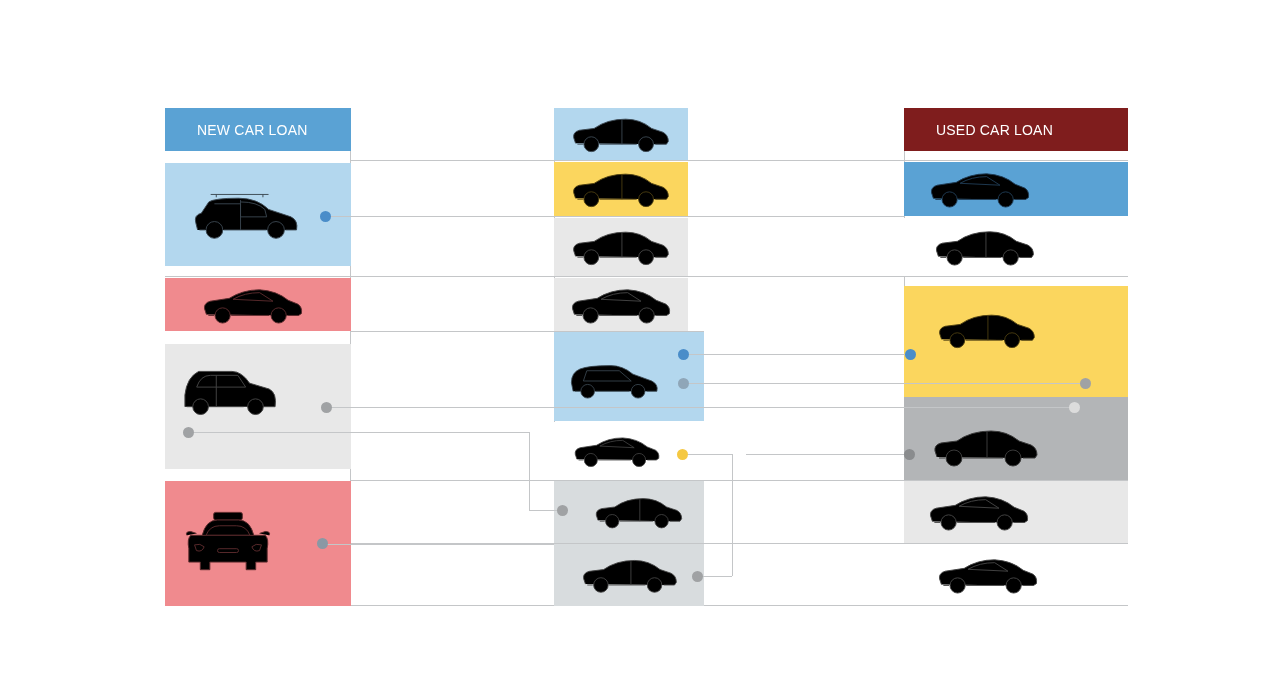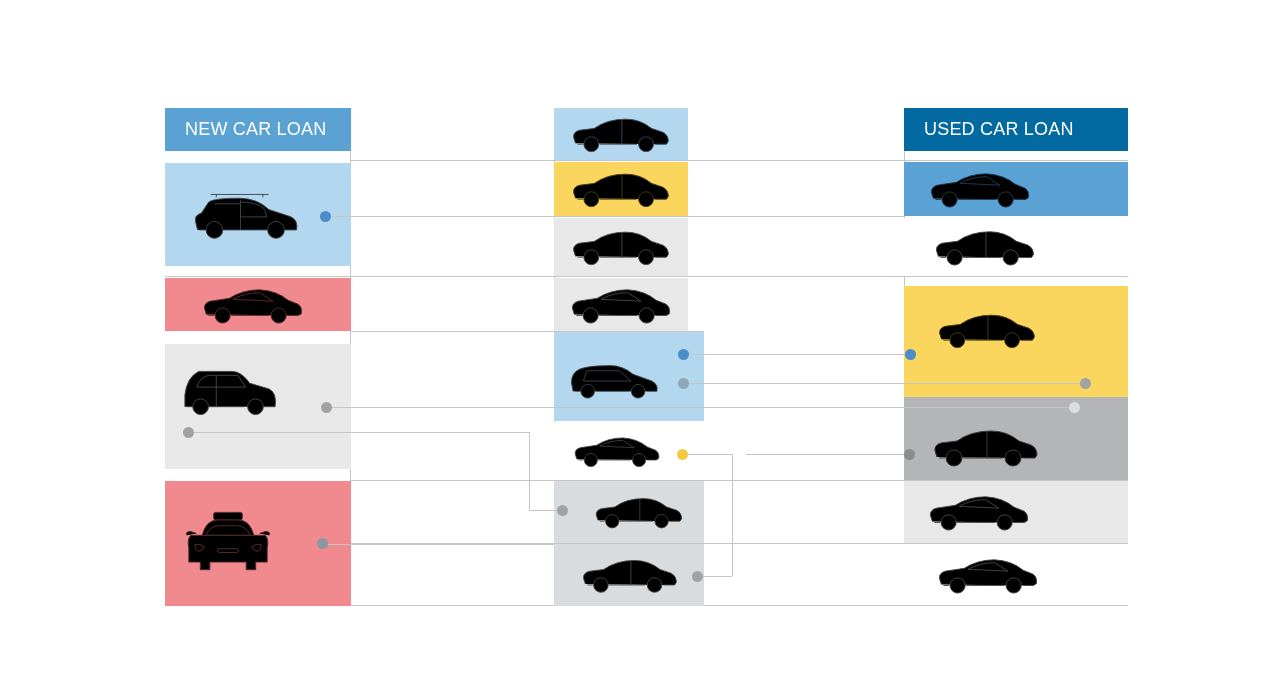--- a/index.html
+++ b/index.html
@@ -1,18 +1,18 @@
 <!DOCTYPE html>
 <html><head>
 <meta charset="utf-8">
 <style>
   html, body { margin:0; padding:0; }
   body { width:1280px; height:698px; background:#ffffff; position:relative; overflow:hidden; font-family:"Liberation Sans", sans-serif; }
   .abs { position:absolute; }
-  .hdr { color:#ffffff; font-size:18px; display:flex; align-items:center; padding-left:20px; box-sizing:border-box; letter-spacing:0.2px; }
+  .hdr { color:#ffffff; font-size:14px; display:flex; align-items:center; padding-left:32px; box-sizing:border-box; letter-spacing:0.2px; }
   .cell { position:absolute; display:flex; align-items:center; justify-content:center; box-sizing:border-box; }
   .line { position:absolute; background:#c4c6c8; }
   .vline { position:absolute; background:#c4c6c8; width:1px; }
   .dot { position:absolute; width:11px; height:11px; border-radius:50%; }
   svg.car { overflow:visible; }
 </style>
 </head>
 <body>
 
 <svg width="0" height="0" style="position:absolute">
@@ -132,21 +132,21 @@
   <svg class="car" width="92" height="38" style="margin-left:20px;">
       <use href="#car-sedan" stroke="#444"></use>
     </svg>
 </div>
 <div class="cell" style="left:554px;top:544px;width:150px;height:62px;background:#d8dcde;justify-content:flex-start;padding-left:26px;">
   <svg class="car" width="100" height="38">
       <use href="#car-sedan" stroke="#444"></use>
     </svg>
 </div>
 
-<div class="abs hdr" style="left:904px;top:108px;width:224px;height:43px;background:#0369a1;">
+<div class="abs hdr" style="left:904px;top:108px;width:224px;height:43px;background:#7f1d1d;">
   <span>USED CAR LOAN</span>
 </div>
 
 <div class="cell" style="left:904px;top:162px;width:224px;height:54px;background:#5aa2d4;justify-content:flex-start;padding-left:22px;">
   <svg class="car" width="108" height="38">
       <use href="#car-coupe" stroke="#1f3a52"></use>
     </svg>
 </div>
 <div class="cell" style="left:904px;top:218px;width:224px;height:58px;background:#ffffff;justify-content:flex-start;padding-left:26px;">
   <svg class="car" width="110" height="38">

